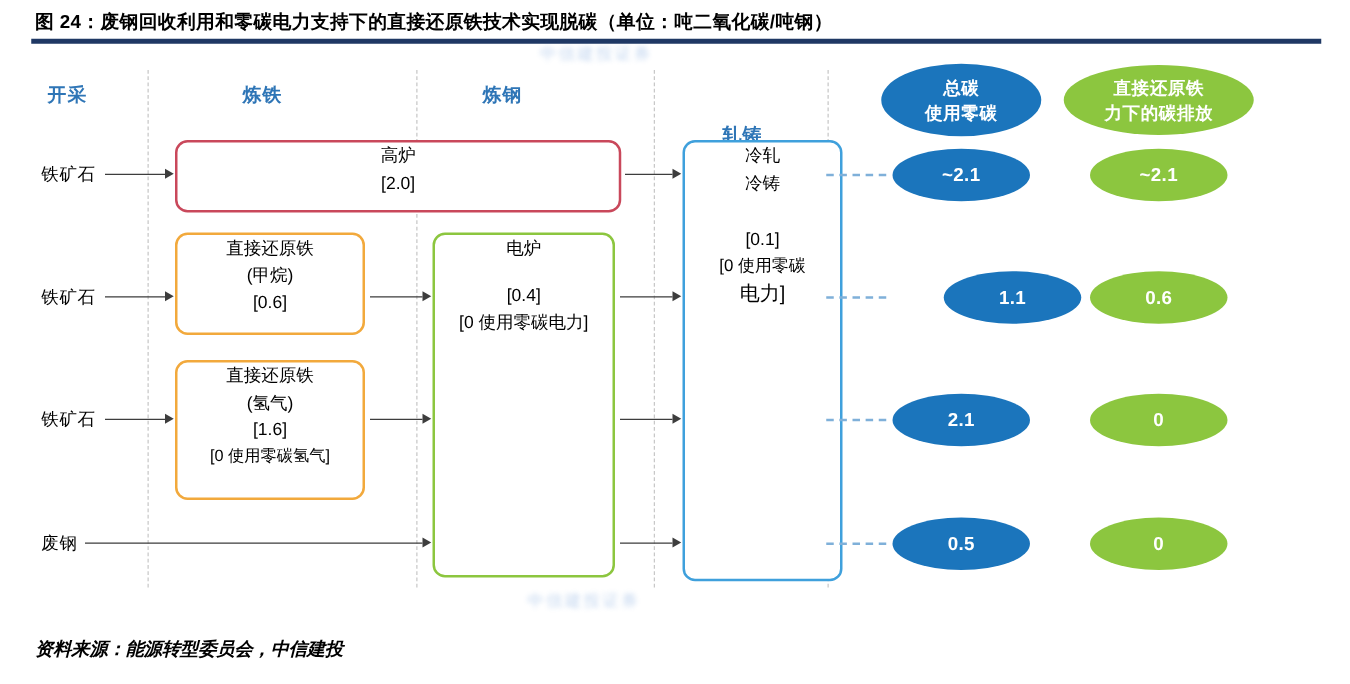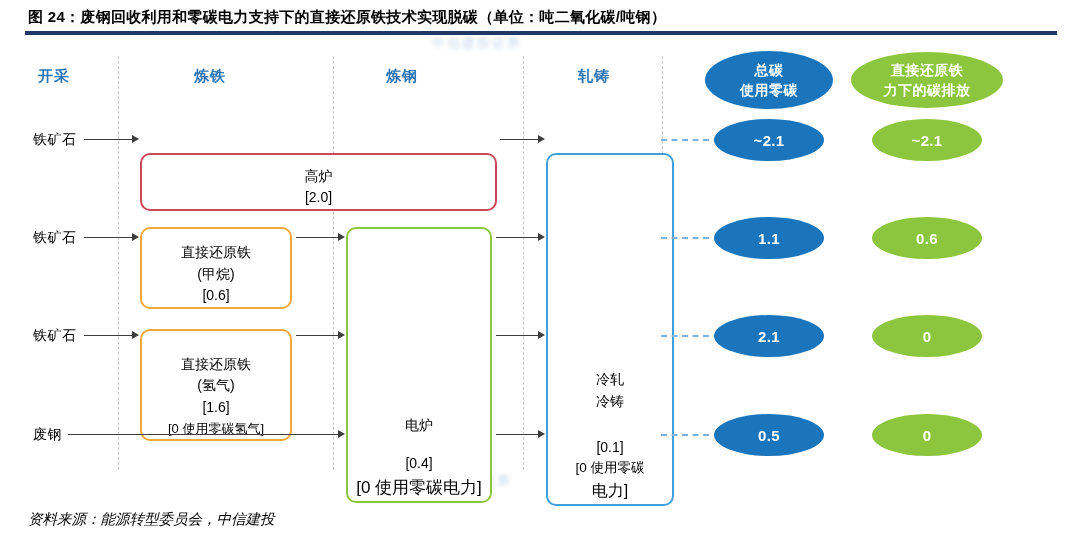--- a/index.html
+++ b/index.html
@@ -9,21 +9,21 @@
 
   .fig-title { position:absolute; left:28px; top:8px; font-size:15px; font-weight:bold; color:#000; letter-spacing:.3px; }
   .title-rule { position:absolute; left:25px; top:31px; width:1032px; height:3.5px; background:var(--rule,#1f3864); }
 
   .col-header { position:absolute; top:67px; font-size:15px; font-weight:bold; color:var(--column-header,#2e75b6); letter-spacing:1px; }
   .vline { position:absolute; top:56px; height:414px; width:0; border-left:1px dashed #c8c8c8; }
 
   .row-label { position:absolute; font-size:14px; color:#000; letter-spacing:.5px; }
 
   .box { position:absolute; border-radius:10px; background:#fff; display:flex; flex-direction:column;
-         align-items:center; justify-content:flex-end; text-align:center; font-size:14px; line-height:1.55;margin-top:41px; }
+         align-items:center; justify-content:flex-start; text-align:center; font-size:14px; line-height:1.55; }
   .box.red    { border:2.5px solid var(--blast-furnace-border,#c9485b); }
   .box.orange { border:2.5px solid var(--dri-border,#f2a93c); }
   .box.green  { border:2.5px solid var(--eaf-border,#8cc63f); }
   .box.blue   { border:2.5px solid var(--rolling-border,#3fa0dc); }
   .gap-md { margin-top:16px; }
   .gap-lg { margin-top:24px; }
 
   .arrow { position:absolute; height:0; border-top:1.6px solid #3d3d3d; }
   .arrow::after { content:""; position:absolute; right:-7px; top:-4.6px; width:0; height:0;
                   border-left:7px solid #3d3d3d; border-top:4px solid transparent; border-bottom:4px solid transparent; }
@@ -31,39 +31,39 @@
   .dash { position:absolute; height:0; border-top:2px dashed #7fb0d9; }
 
   .oval { position:absolute; border-radius:50%; display:flex; flex-direction:column; align-items:center;
           justify-content:center; color:#fff; font-weight:bold; text-align:center; }
   .oval.blue  { background:var(--total-oval,#1b75bc); }
   .oval.green { background:var(--zero-carbon-oval,#8cc63f); }
   .oval.header { font-size:14px; line-height:1.45; letter-spacing:.5px; }
   .oval.value  { font-size:15px; letter-spacing:.3px; }
 
   .source { position:absolute; left:28px; top:510px; font-size:14.5px; font-style:italic;
-            font-family:"Liberation Serif","DejaVu Serif",serif; color:#000; }
+            font-family:"Liberation Serif","DejaVu Serif",serif; color:#000;font-weight:bold; }
 
   .watermark { position:absolute; color:#5b8fd4; opacity:.38; filter:blur(2px); font-size:13px; letter-spacing:2px; }
 </style>
 </head>
 <body>
 
 <div class="page">
 
   <div class="fig-title">图 24：废钢回收利用和零碳电力支持下的直接还原铁技术实现脱碳（单位：吨二氧化碳/吨钢）</div>
   <div class="title-rule"></div>
 
   <div class="watermark" style="left:432px; top:34px;">中信建投证券</div>
   <div class="watermark" style="left:422px; top:472px;">中信建投证券</div>
 
   <div class="col-header" style="left:38px;">开采</div>
   <div class="col-header" style="left:194px;">炼铁</div>
   <div class="col-header" style="left:386px;">炼钢</div>
-  <div class="col-header" style="left:578px;">轧铸</div>
+  <div class="col-header" style="left:578px;margin-top:32px;">轧铸</div>
 
   <div class="vline" style="left:118px;"></div>
   <div class="vline" style="left:333px;"></div>
   <div class="vline" style="left:523px;"></div>
   <div class="vline" style="left:662px;"></div>
 
   <div class="row-label" style="left:33px; top:131px;">铁矿石</div>
   <div class="row-label" style="left:33px; top:229px;">铁矿石</div>
   <div class="row-label" style="left:33px; top:327px;">铁矿石</div>
   <div class="row-label" style="left:33px; top:426px;">废钢</div>
@@ -82,21 +82,21 @@
   <div class="box orange" style="left:140px; top:288px; width:152px; height:112px;">
     <div>直接还原铁</div>
     <div>(氢气)</div>
     <div>[1.6]</div>
     <div style="font-size:13px;">[0 使用零碳氢气]</div>
   </div>
 
   <div class="box green" style="left:346px; top:186px; width:146px; height:276px;">
     <div>电炉</div>
     <div class="gap-md">[0.4]</div>
-    <div style="font-size:17px;">[0 使用零碳电力]</div>
+    <div style="font-size:14px;">[0 使用零碳电力]</div>
   </div>
 
   <div class="box blue" style="left:546px; top:112px; width:128px; height:353px;">
     <div>冷轧</div>
     <div>冷铸</div>
     <div class="gap-lg">[0.1]</div>
     <div style="font-size:13.5px;">[0 使用零碳</div>
     <div style="font-size:16px;">电力]</div>
   </div>
 
@@ -122,21 +122,21 @@
   <div class="oval blue header" style="left:705px; top:51px; width:128px; height:58px;">
     <div>总碳</div>
     <div>使用零碳</div>
   </div>
   <div class="oval green header" style="left:851px; top:52px; width:152px; height:56px;">
     <div>直接还原铁</div>
     <div>力下的碳排放</div>
   </div>
 
   <div class="oval blue value" style="left:714px; top:119px; width:110px; height:42px;">~2.1</div>
-  <div class="oval blue value" style="left:714px; top:217px; width:110px; height:42px;">1.1</div>
+  <div class="oval blue value" style="left:755px; top:217px; width:110px; height:42px;">1.1</div>
   <div class="oval blue value" style="left:714px; top:315px; width:110px; height:42px;">2.1</div>
   <div class="oval blue value" style="left:714px; top:414px; width:110px; height:42px;">0.5</div>
 
   <div class="oval green value" style="left:872px; top:119px; width:110px; height:42px;">~2.1</div>
   <div class="oval green value" style="left:872px; top:217px; width:110px; height:42px;">0.6</div>
   <div class="oval green value" style="left:872px; top:315px; width:110px; height:42px;">0</div>
   <div class="oval green value" style="left:872px; top:414px; width:110px; height:42px;">0</div>
 
   <div class="source">资料来源：能源转型委员会，中信建投</div>
 

